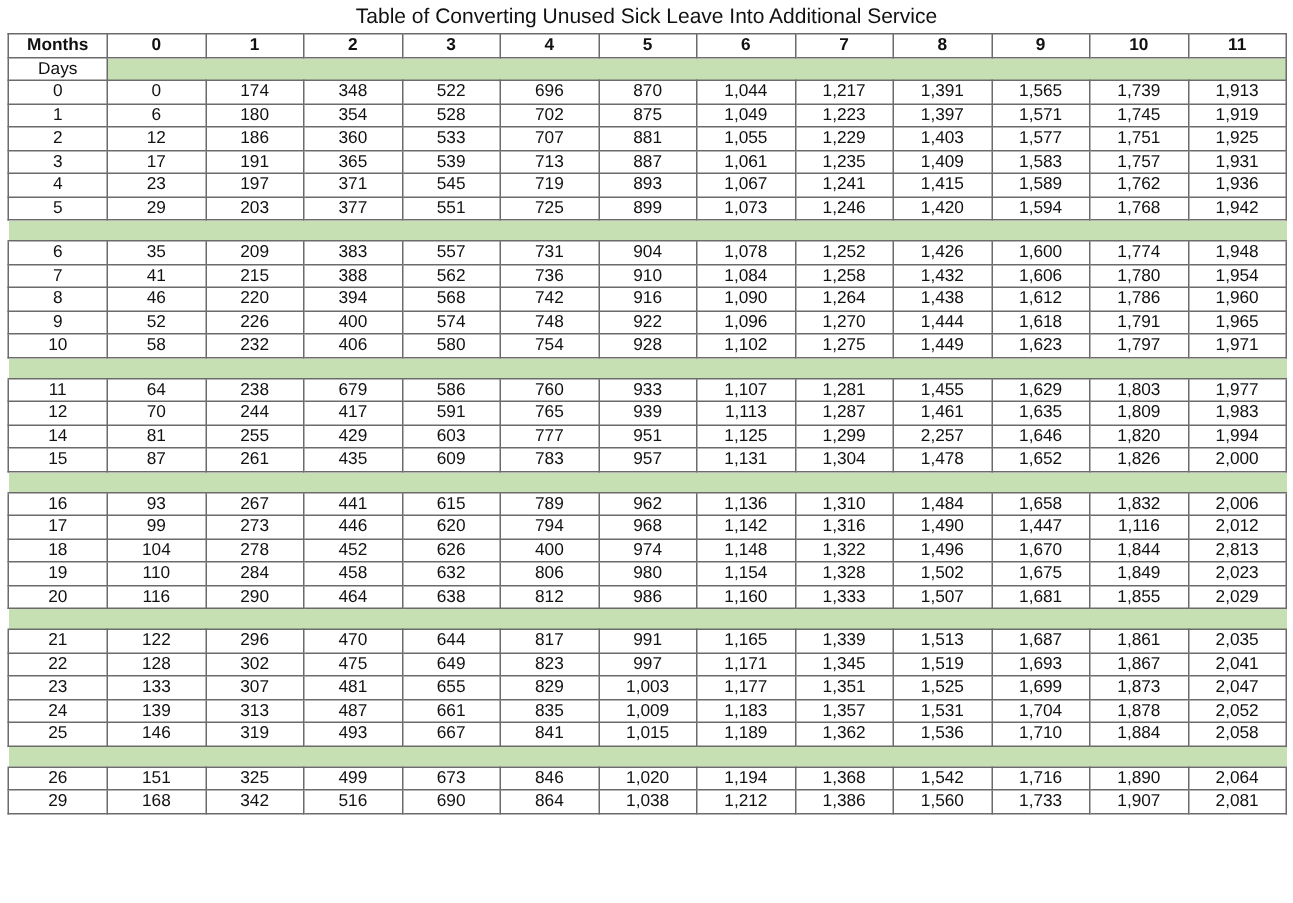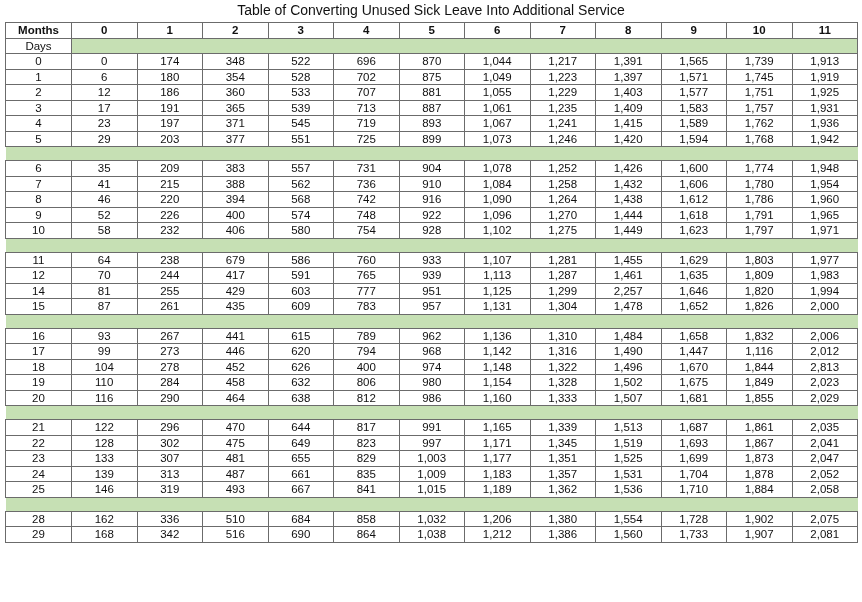--- a/index.html
+++ b/index.html
@@ -488,33 +488,33 @@
         <td>1,362</td>
         <td>1,536</td>
         <td>1,710</td>
         <td>1,884</td>
         <td>2,058</td>
       </tr>
       <tr class="spacer">
         <td colspan="13"></td>
       </tr>
       <tr>
-        <td>28</td>
-        <td>162</td>
-        <td>336</td>
-        <td>510</td>
-        <td>684</td>
-        <td>858</td>
-        <td>1,032</td>
-        <td>1,206</td>
-        <td>1,380</td>
-        <td>1,554</td>
-        <td>1,728</td>
-        <td>1,902</td>
-        <td>2,075</td>
+        <td>26</td>
+        <td>151</td>
+        <td>325</td>
+        <td>499</td>
+        <td>673</td>
+        <td>846</td>
+        <td>1,020</td>
+        <td>1,194</td>
+        <td>1,368</td>
+        <td>1,542</td>
+        <td>1,716</td>
+        <td>1,890</td>
+        <td>2,064</td>
       </tr>
       <tr>
         <td>29</td>
         <td>168</td>
         <td>342</td>
         <td>516</td>
         <td>690</td>
         <td>864</td>
         <td>1,038</td>
         <td>1,212</td>

